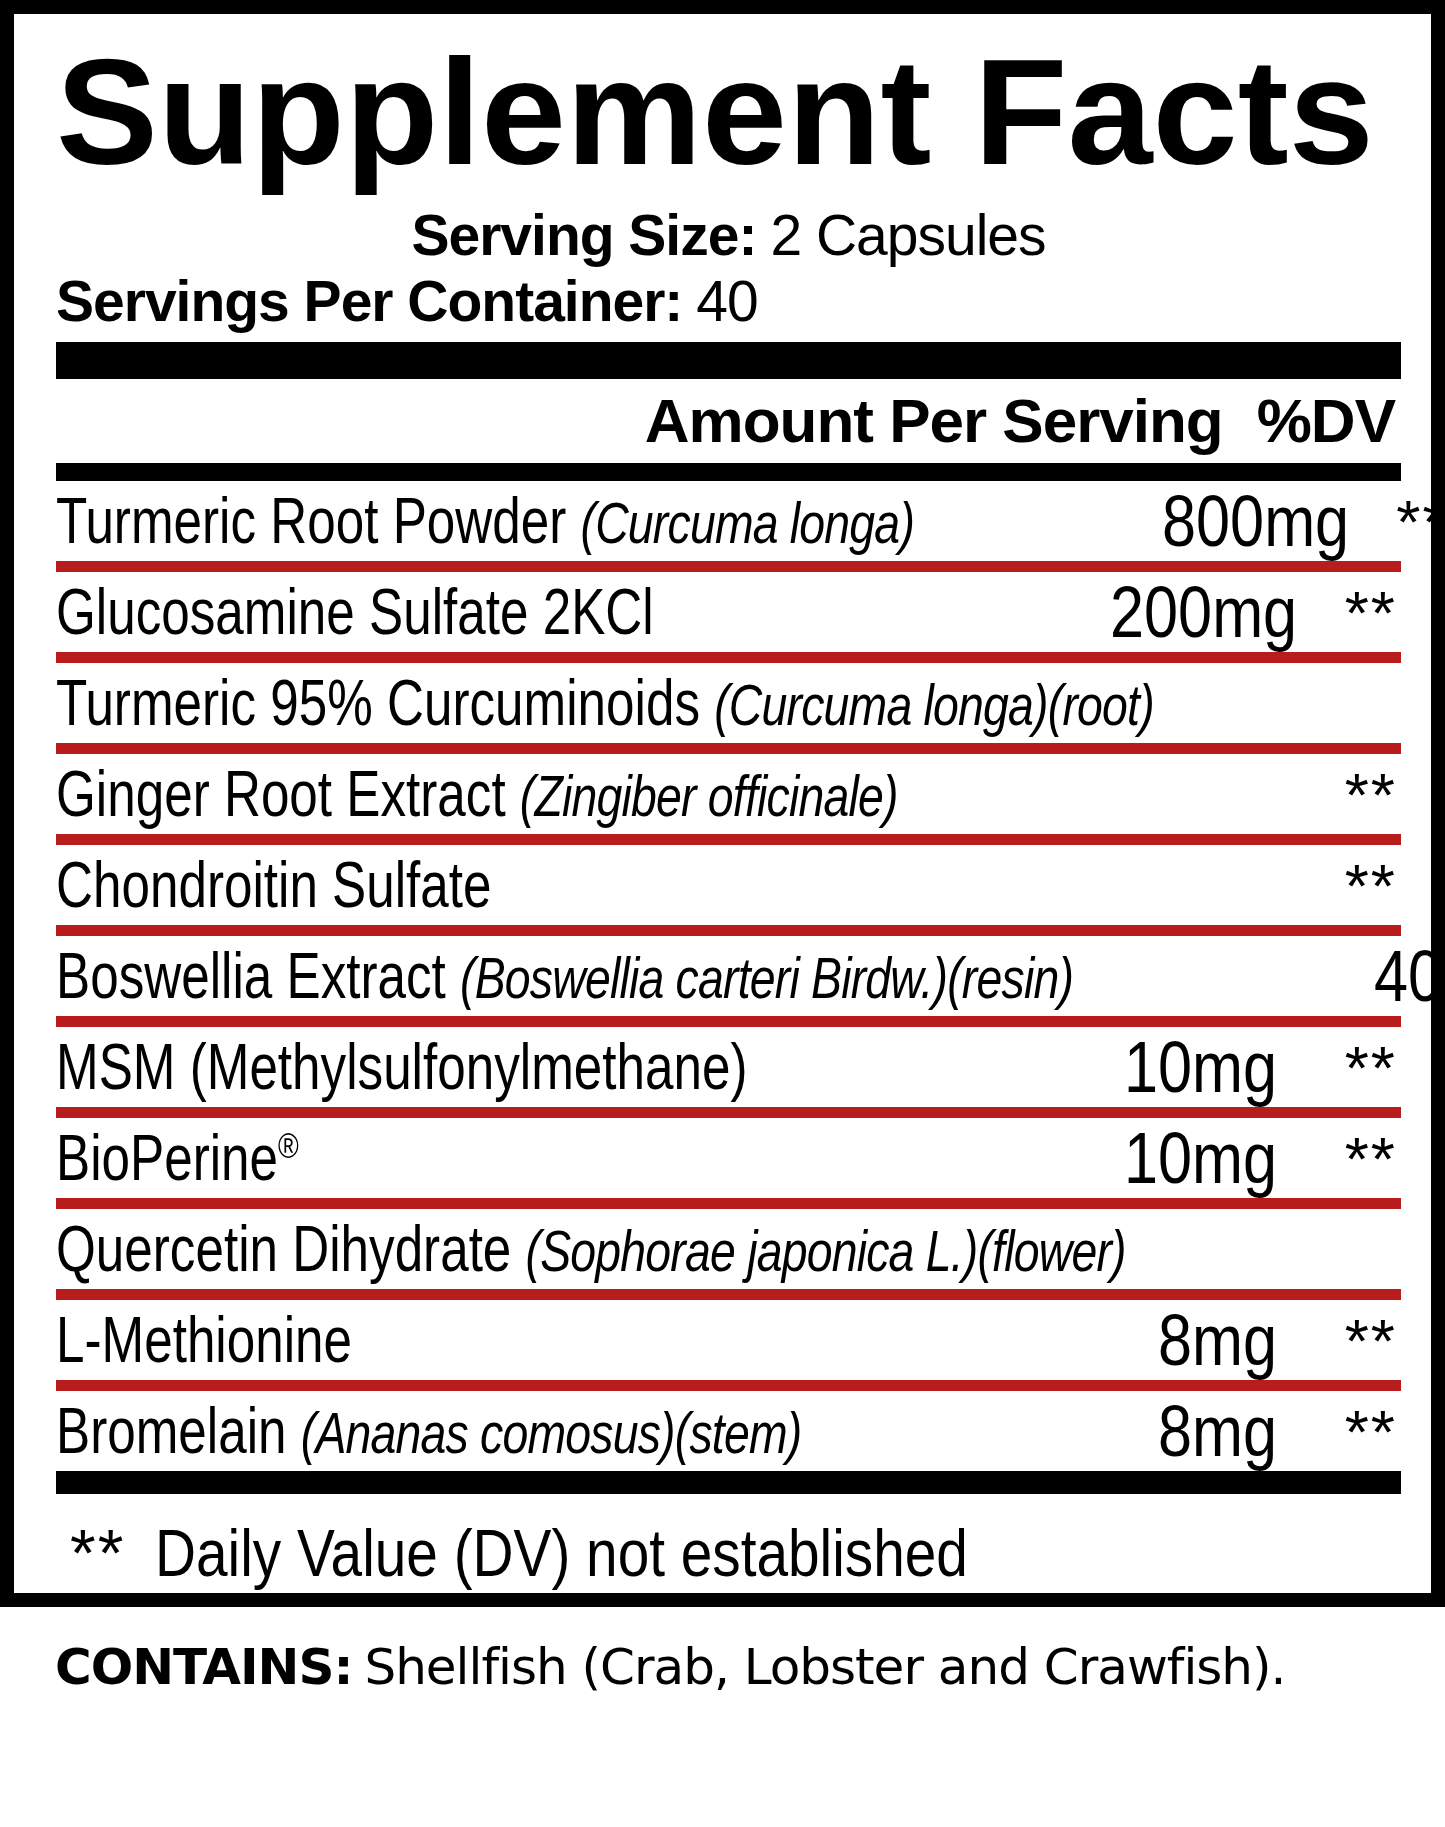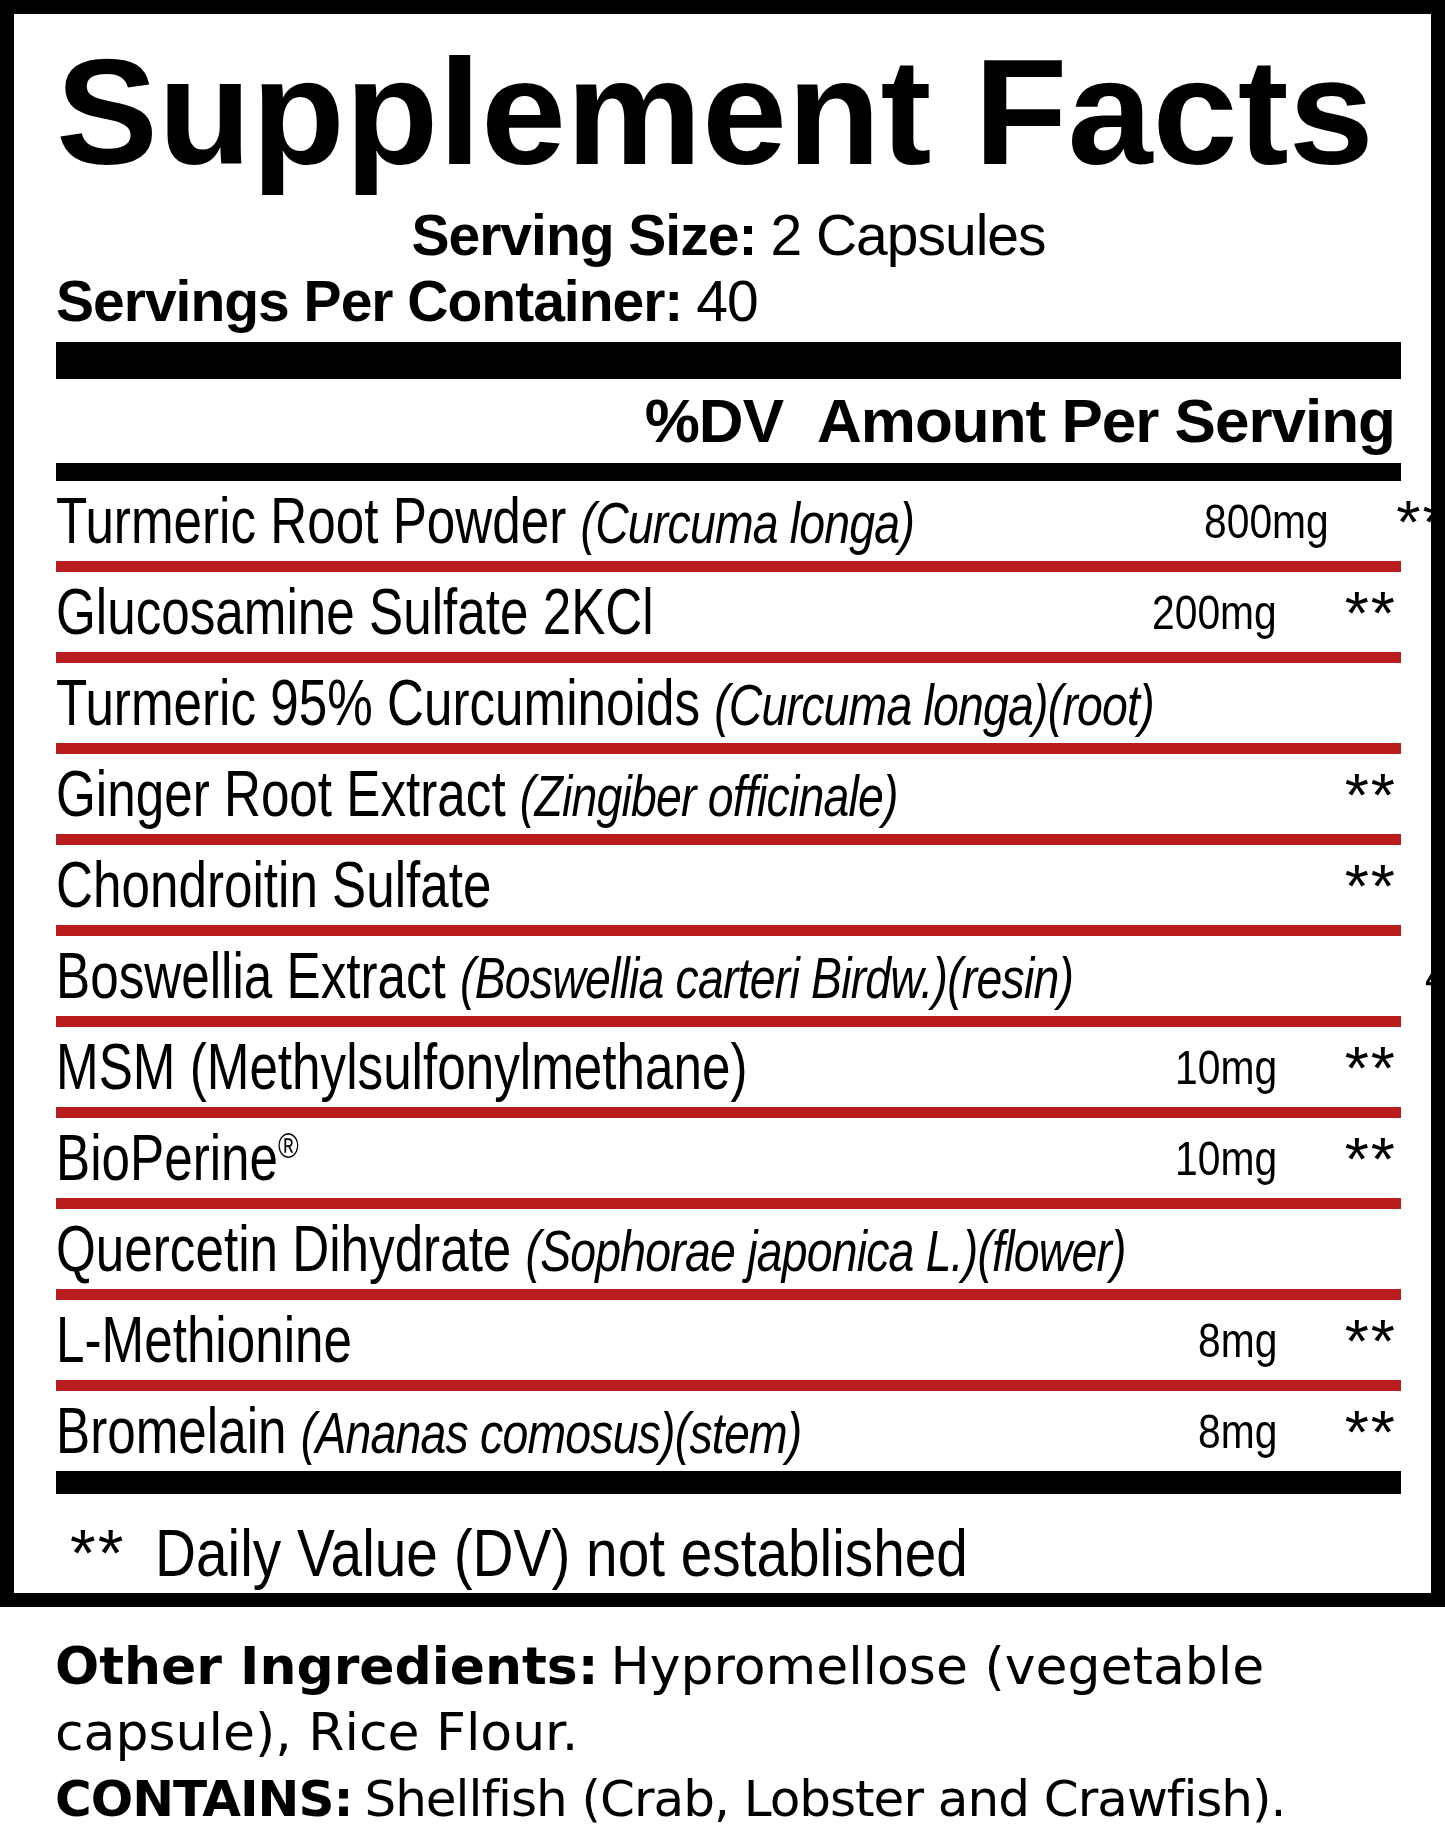--- a/index.html
+++ b/index.html
@@ -80,21 +80,21 @@
     transform-origin: 0 50%;
     white-space: nowrap;
   }
   .bot { font-style: italic; font-size: 58px; letter-spacing: -1px; }
   .bot:empty { display: none; }
 
   .cell.amount {
     width: 200px;
     flex: 0 0 auto;
     text-align: right;
-    font-size: 48px;
+    font-size: 72px;
     white-space: nowrap;
   }
   .cond-r {
     display: inline-block;
     transform: scaleX(0.85);
     transform-origin: 100% 50%;
   }
   .cell.dv {
     width: 120px;
     flex: 0 0 auto;
@@ -145,22 +145,22 @@
       <span class="b">Serving Size:</span><span>2 Capsules</span>
     </div>
 
     <div class="serving-line">
       <span class="b">Servings Per Container:</span><span>40</span>
     </div>
 
     <div class="bar bar-thick"></div>
 
     <div class="col-header">
+      <span>Amount Per Serving</span>
       <span>%DV</span>
-      <span>Amount Per Serving</span>
     </div>
 
     <div class="bar bar-mid"></div>
 
     <div class="rows" id="rows">
   <div class="row">
     <div class="cell name">
       <span class="cond"><span class="nm">Turmeric Root Powder</span> <span class="bot">(Curcuma longa)</span></span>
     </div>
     <div class="cell amount">
@@ -267,22 +267,18 @@
     <div class="bar bar-mid2"></div>
 
     <div class="footnote">
       <span class="fn-marker">**</span>
       <span class="cond">Daily Value (DV) not established</span>
     </div>
 
   </div>
 
   <div class="other">
-    <p class="oi">
-      <span class="b">Other Ingredients:</span><span>Hypromellose (vegetable</span><br>
-      <span>capsule), Rice Flour.</span>
-    </p>
     <p class="contains">
       <span class="b">CONTAINS:</span><span>Shellfish (Crab, Lobster and Crawfish).</span>
     </p>
   </div>
 
 </div>
 
 </body></html>

